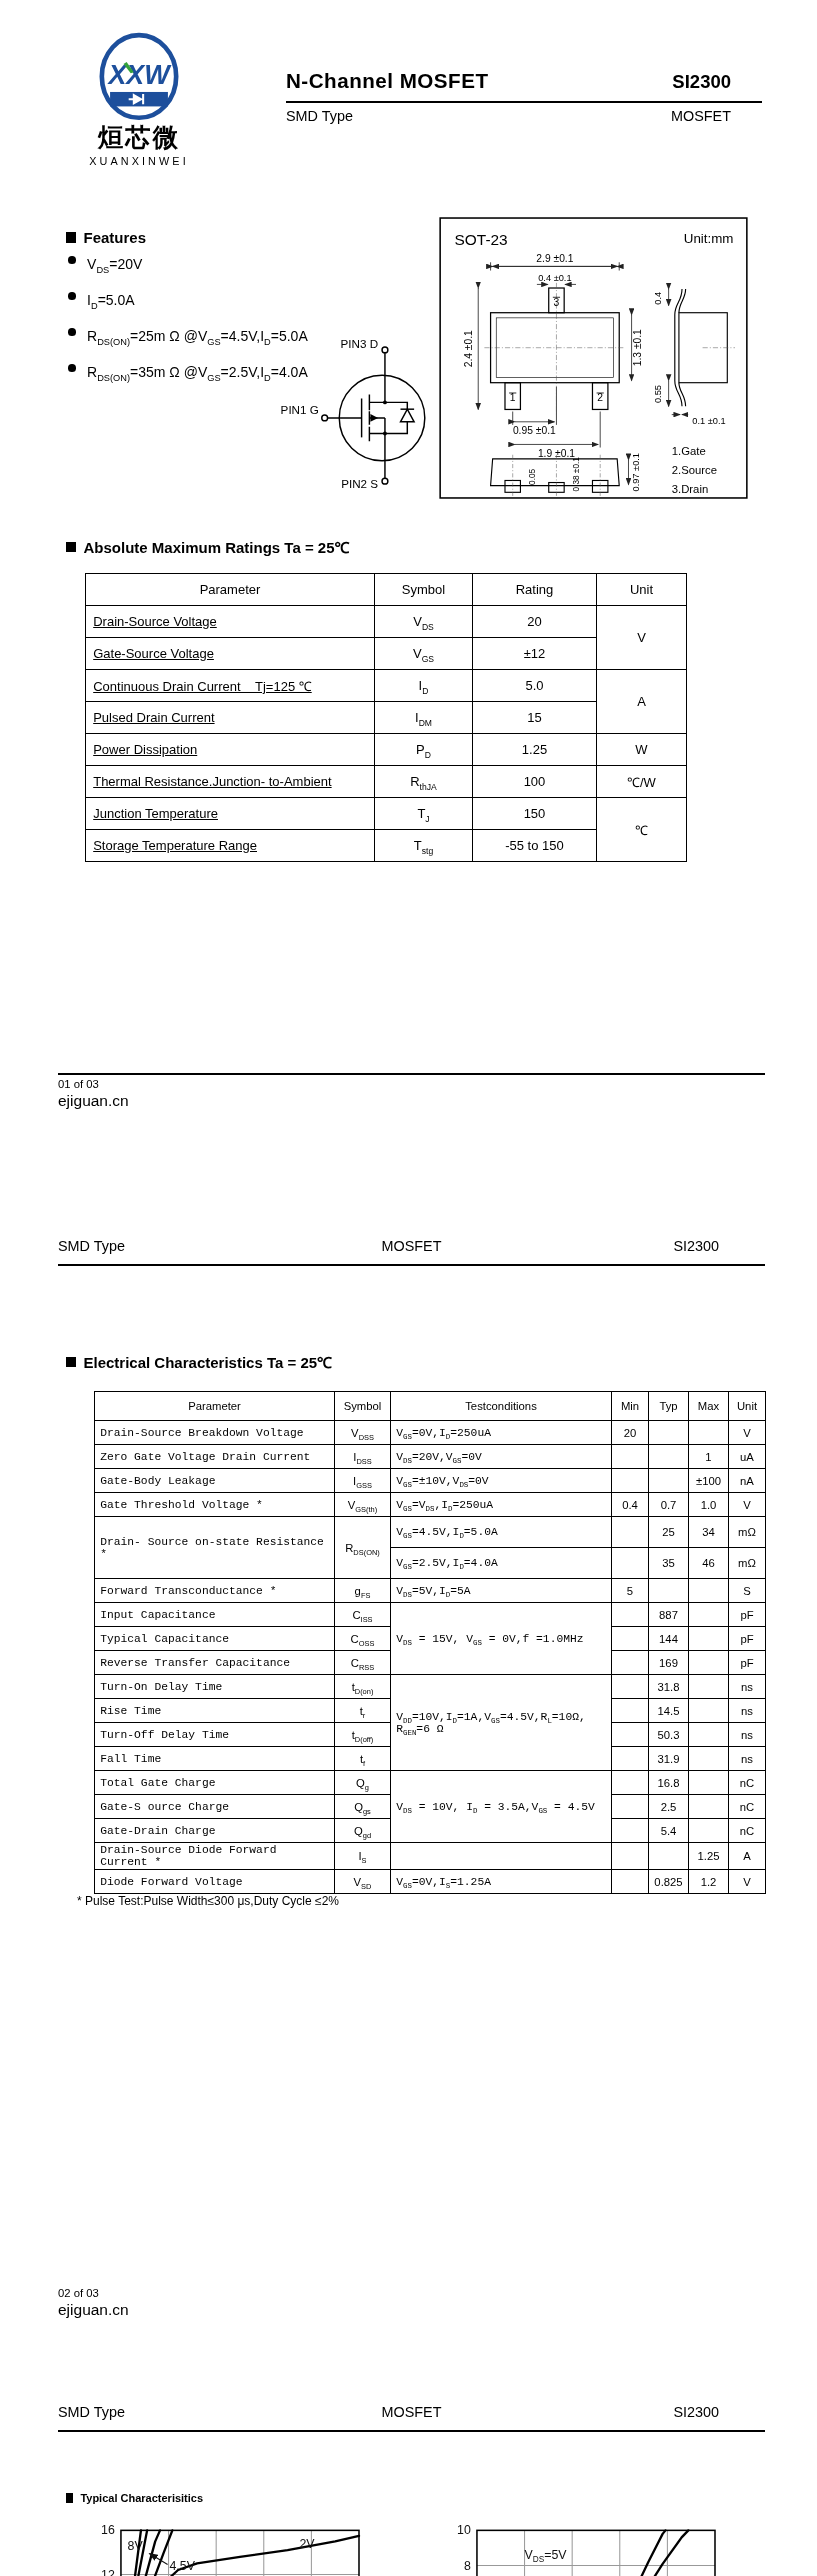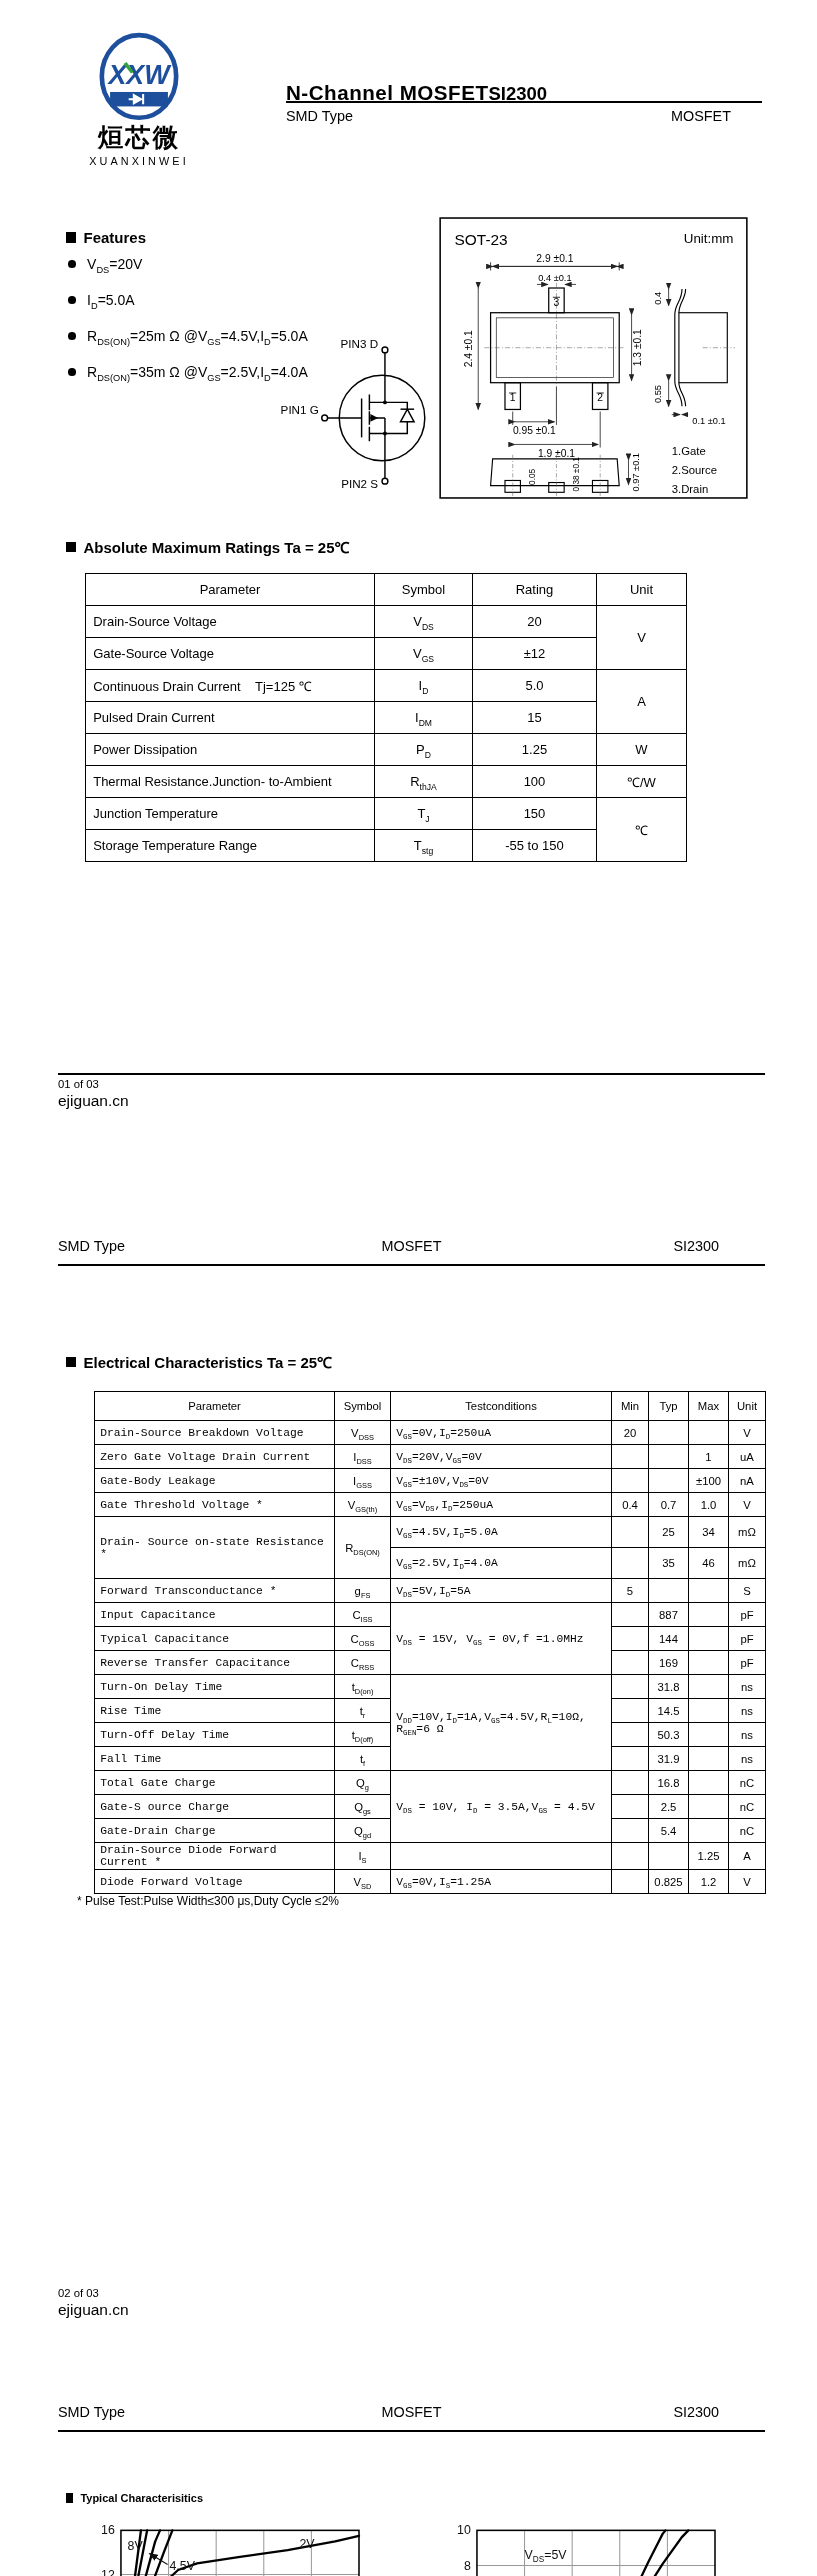--- a/index.html
+++ b/index.html
@@ -2,42 +2,42 @@
 <html style="font-size:8.2px"><head>
 <meta charset="utf-8">
 <style>
   html,body{margin:0;padding:0;background:#e8e8e8;}
   #doc{position:relative;width:818px;height:3470px;background:#fff;margin:0 auto;
        font-family:"Liberation Sans",sans-serif;color:#000;overflow:hidden;}
   .abs{position:absolute;}
   .rule{position:absolute;background:#000;height:2.1px;}
   .thin{height:1.5px;}
   
-  .titlerow{display:flex;align-items:baseline;margin-top:12px;}
+  .titlerow{display:flex;justify-content:space-between;align-items:baseline;}
   .t-main{font-size:20.6px;font-weight:bold;letter-spacing:0.5px;}
   .t-part{font-size:18.5px;font-weight:bold;}
   .subrow{display:flex;justify-content:space-between;font-size:14.4px;}
   
   .pghead{left:58px;width:707px;display:grid;grid-template-columns:1fr 1fr 1fr;font-size:14.4px;}
   .pghead span:nth-child(2){text-align:center;}
   .pghead span:nth-child(3){text-align:right;padding-right:46px;}
   
   .sec{display:flex;align-items:center;font-size:15px;font-weight:600;}
   .sec .sq{width:10.3px;height:10.3px;background:#000;margin-right:7.2px;display:inline-block;}
   
-  .feat-item{display:flex;align-items:center;margin-bottom:20px;font-size:14px;}
+  .feat-item{display:flex;margin-bottom:20px;font-size:14px;}
   .feat-item .bullet{width:7.7px;height:7.7px;border-radius:50%;background:#000;margin:0 11.3px 0 2.1px;flex:0 0 auto;}
   
   table.tbl{border-collapse:collapse;table-layout:fixed;border:1.5px solid #000;}
   .tbl th,.tbl td{border:1px solid #000;padding:1px 5.2px;text-align:center;font-weight:normal;
                   white-space:pre-line;overflow:hidden;}
   .tbl td.l{text-align:left;font-family:Liberation Mono, monospace;}
   #abs-table{font-size:13px;}
   #abs-table tr{height:32px;}
-  #abs-table td:first-child{text-align:left;padding-left:7.2px;}
+  #abs-table td:first-child{text-align:left;padding-left:7.2px;text-decoration:underline;}
   #elec-table{font-size:11.3px;}
   #elec-table tr{height:24px;}
   #elec-table thead tr{height:29px;}
   #elec-table tbody tr:nth-child(5),#elec-table tbody tr:nth-child(6){height:31px;}
   sub{font-size:66%;line-height:0;}
   .foot{left:58px;width:707px;text-align:left;}
   .foot .p{font-size:11.3px;}
   .foot .s{font-size:15.5px;margin-top:2.1px;}
   .chart{position:absolute;width:304px;}
   .note{font-size:12px;}

